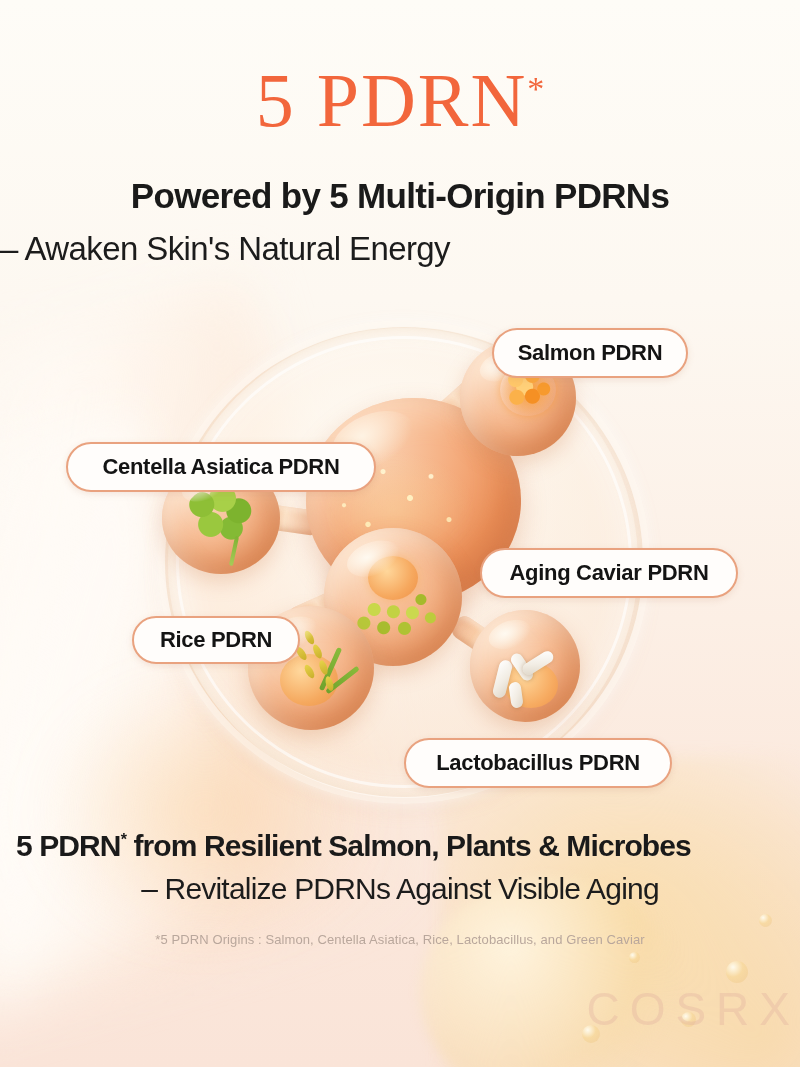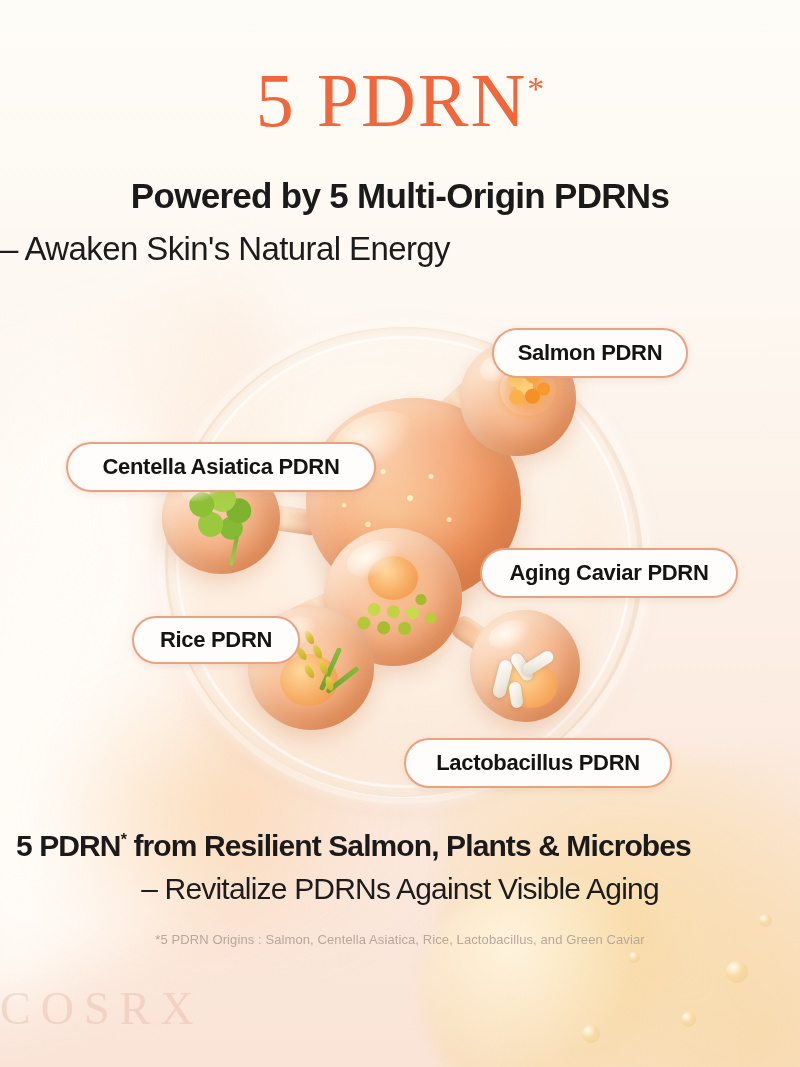--- a/index.html
+++ b/index.html
@@ -272,22 +272,22 @@
     color:#1C1C1C;
   }
   .note{
     position:absolute; top:932px; left:0; width:100%;
     text-align:center;
     font-size:13px; letter-spacing:.1px;
     color:#B9A79C;
   }
   .watermark{
     position:absolute; top:982px; left:0; width:100%;
-    text-align:left;
-    font-family:Liberation Serif, serif;
+    text-align:right;
+    font-family:Liberation Sans, sans-serif;
     font-size:46px; letter-spacing:10px;
     color:rgba(226,178,160,.38);
   }
 </style>
 </head>
 <body>
 
 <div class="bg-base"></div>
 <div class="bg-streak-a"></div>
 <div class="bg-streak-b"></div>

